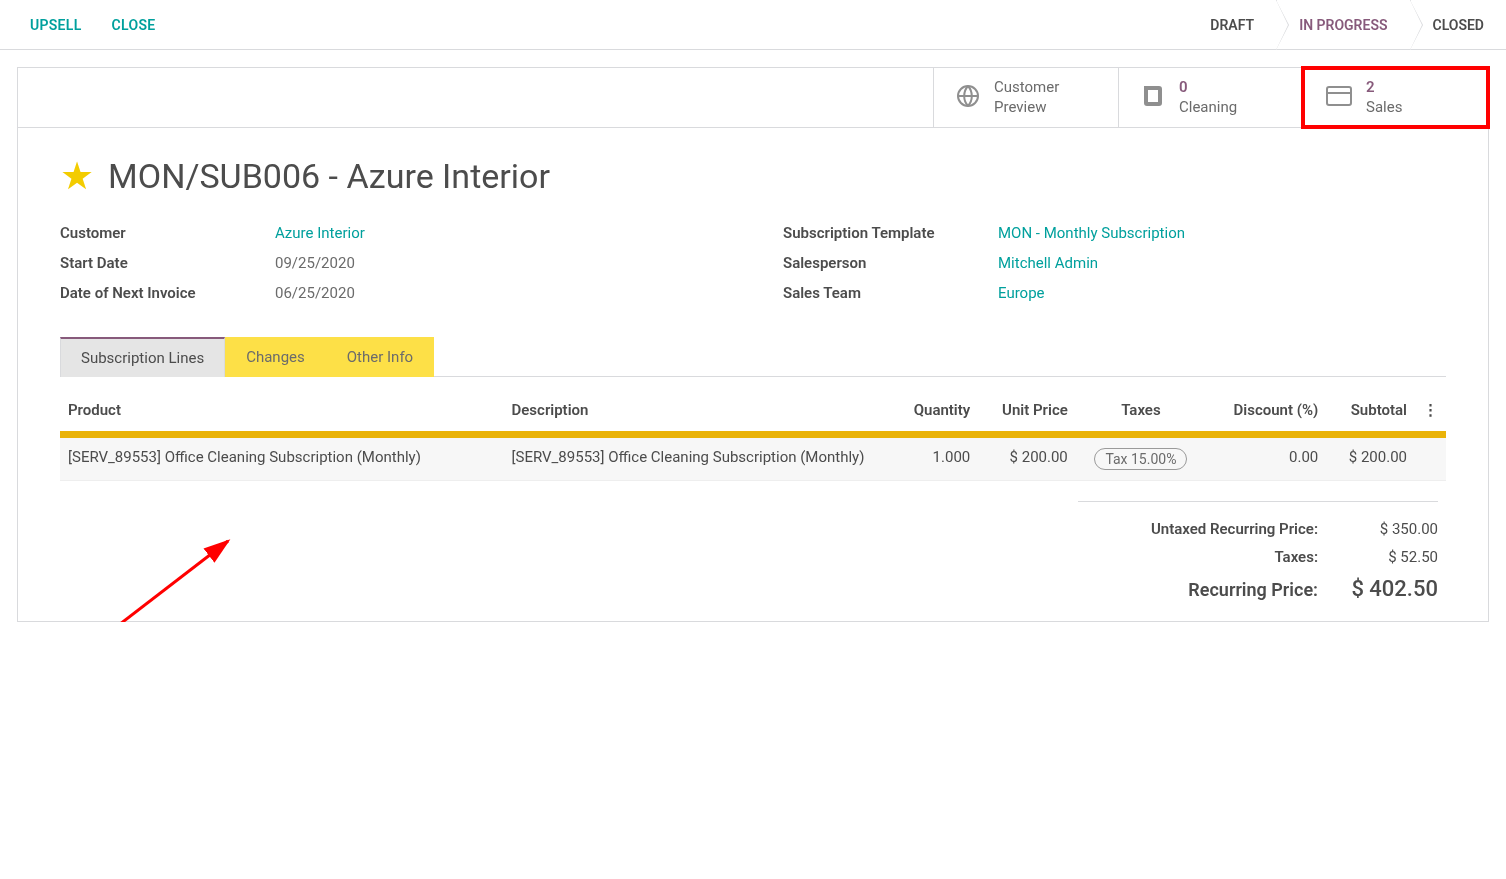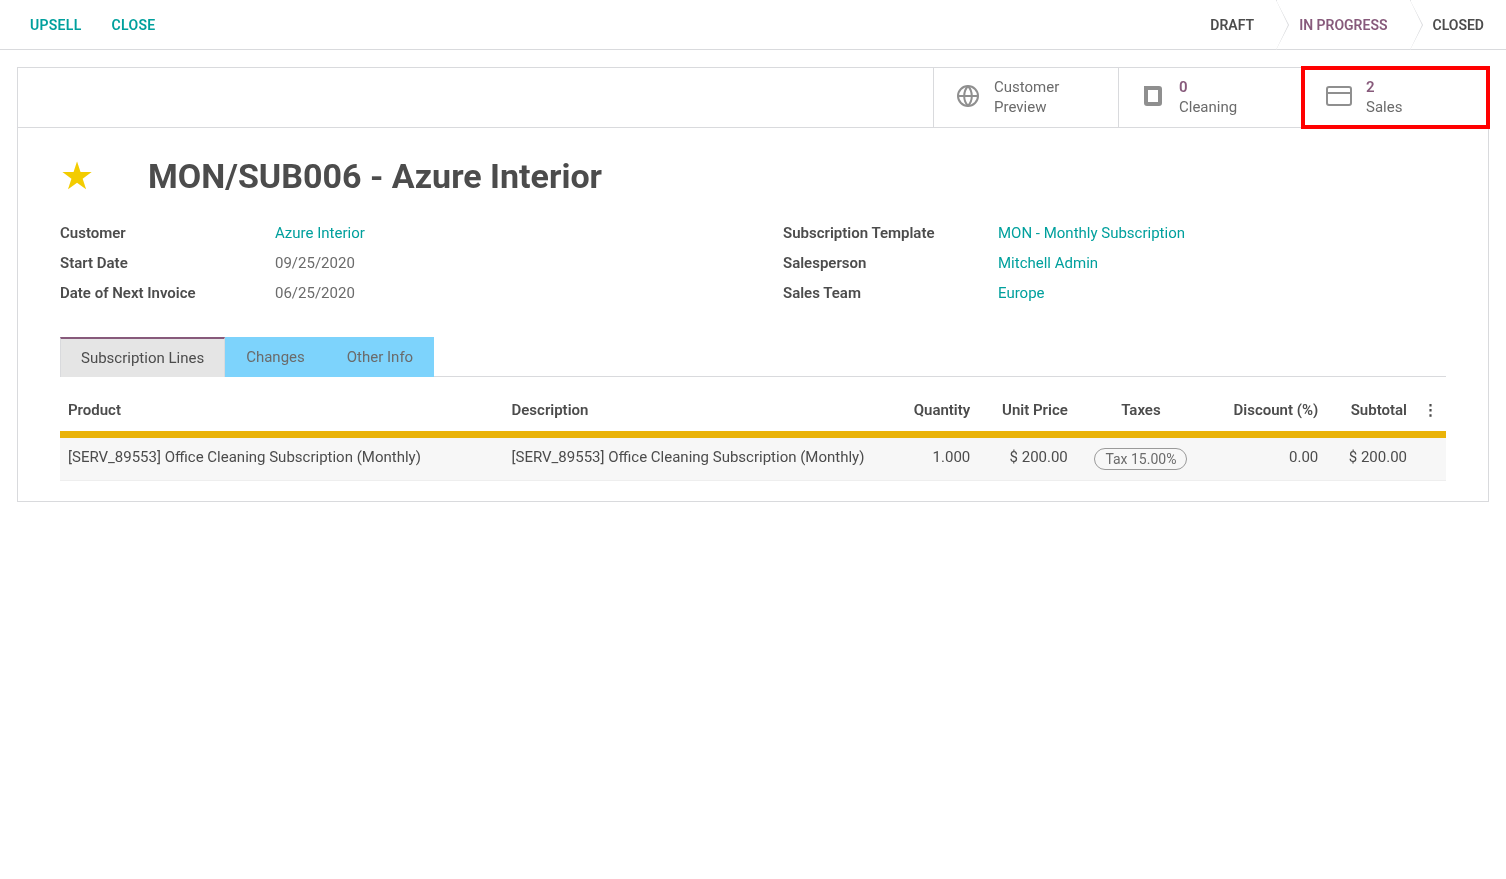--- a/index.html
+++ b/index.html
@@ -27,32 +27,32 @@
 
   .stat-row { display: flex; justify-content: flex-end; border-bottom: 1px solid #d9dadd; }
   .stat-btn { display: flex; align-items: center; gap: 14px; padding: 10px 22px; border-left: 1px solid #d9dadd; min-width: 185px; cursor: pointer; }
   .stat-btn .icon { color: #8f8f8f; }
   .stat-btn .txt { display: flex; flex-direction: column; line-height: 1.3; }
   .stat-btn .count { color: #875a7b; font-weight: 600; font-size: 15px; }
   .stat-btn .label { color: #6b6b6b; font-size: 15px; }
   .stat-btn.hl { outline: 4px solid #ff0000; outline-offset: -2px; }
 
   .title-row { display: flex; align-items: center; gap: 14px; padding: 28px 42px 10px 42px; }
-  .title-row h1 { font-size: 34px; font-weight: 700; color: #4c4c4c; margin-left: 40px; }
+  .title-row h1 { font-size: 34px; font-weight: 400; color: #4c4c4c; }
   .star { color: #f3cc00; font-size: 38px; line-height: 1; }
 
   .fields { display: flex; padding: 18px 42px 8px 42px; gap: 60px; }
   .fields .col { flex: 1; display: flex; flex-direction: column; gap: 12px; }
   .field { display: flex; }
   .field .flabel { width: 215px; font-weight: 600; color: #4c4c4c; font-size: 15px; }
   .field .fval { color: #6b6b6b; font-size: 15px; }
   .field .fval.link { color: #00a09d; cursor: pointer; }
 
   .tabs { display: flex; margin: 26px 42px 0 42px; border-bottom: 1px solid #d9dadd; }
-  .tab { padding: 10px 20px; border: 1px solid transparent; border-bottom: none; color: #6b6b6b; font-size: 15px; cursor: pointer; position: relative; top: 1px; background:#7dd3fc; }
+  .tab { padding: 10px 20px; border: 1px solid transparent; border-bottom: none; color: #6b6b6b; font-size: 15px; cursor: pointer; position: relative; top: 1px; background:#fde047; }
   .tab.active { border-color: #d9dadd; border-top: 2px solid #875a7b; color: #4c4c4c; background:#e5e5e5; }
 
   .tbl-wrap { padding: 0 42px; }
   .tbl { width: 100%; border-collapse: collapse; margin-top: 14px; }
   .tbl th { text-align: left; font-weight: 600; color: #4c4c4c; font-size: 15px; padding: 10px 8px 12px 8px; border-bottom: 7px solid #eab308; }
   .tbl th.r, .tbl td.r { text-align: right; }
   .tbl td { padding: 10px 8px; color: #4c4c4c; font-size: 15px; vertical-align: top; }
   .tbl tbody tr { border-bottom: 1px solid #eee; }
   .tbl tbody tr.alt { background: #f7f7f7; }
   .tax-pill { display: inline-block; border: 1px solid #9a9a9a; border-radius: 14px; padding: 2px 10px; color: #6b6b6b; font-size: 14px; white-space: nowrap; }
@@ -197,14 +197,30 @@
     <svg class="arrow-annot" style="left:70px; top:140px;" width="160" height="120">
       <defs>
           <marker id="ah" markerWidth="10" markerHeight="10" refX="8" refY="3" orient="auto">
             <path d="M0,0 L0,6 L9,3 z" fill="#ff0000"></path>
           </marker>
         </defs>
       <line x1="10" y1="110" x2="140" y2="10" stroke="#ff0000" stroke-width="3" marker-end="url(#ah)"></line>
     </svg>
   </div>
 
+  <div class="totals">
+    <div class="totals-inner">
+      <div class="tot-row">
+        <div class="tl">Untaxed Recurring Price:</div>
+        <div class="tv">$ 350.00</div>
+      </div>
+      <div class="tot-row">
+        <div class="tl">Taxes:</div>
+        <div class="tv">$ 52.50</div>
+      </div>
+      <div class="tot-row big">
+        <div class="tl">Recurring Price:</div>
+        <div class="tv">$ 402.50</div>
+      </div>
+    </div>
+  </div>
 
 </div>
 
 </body></html>

